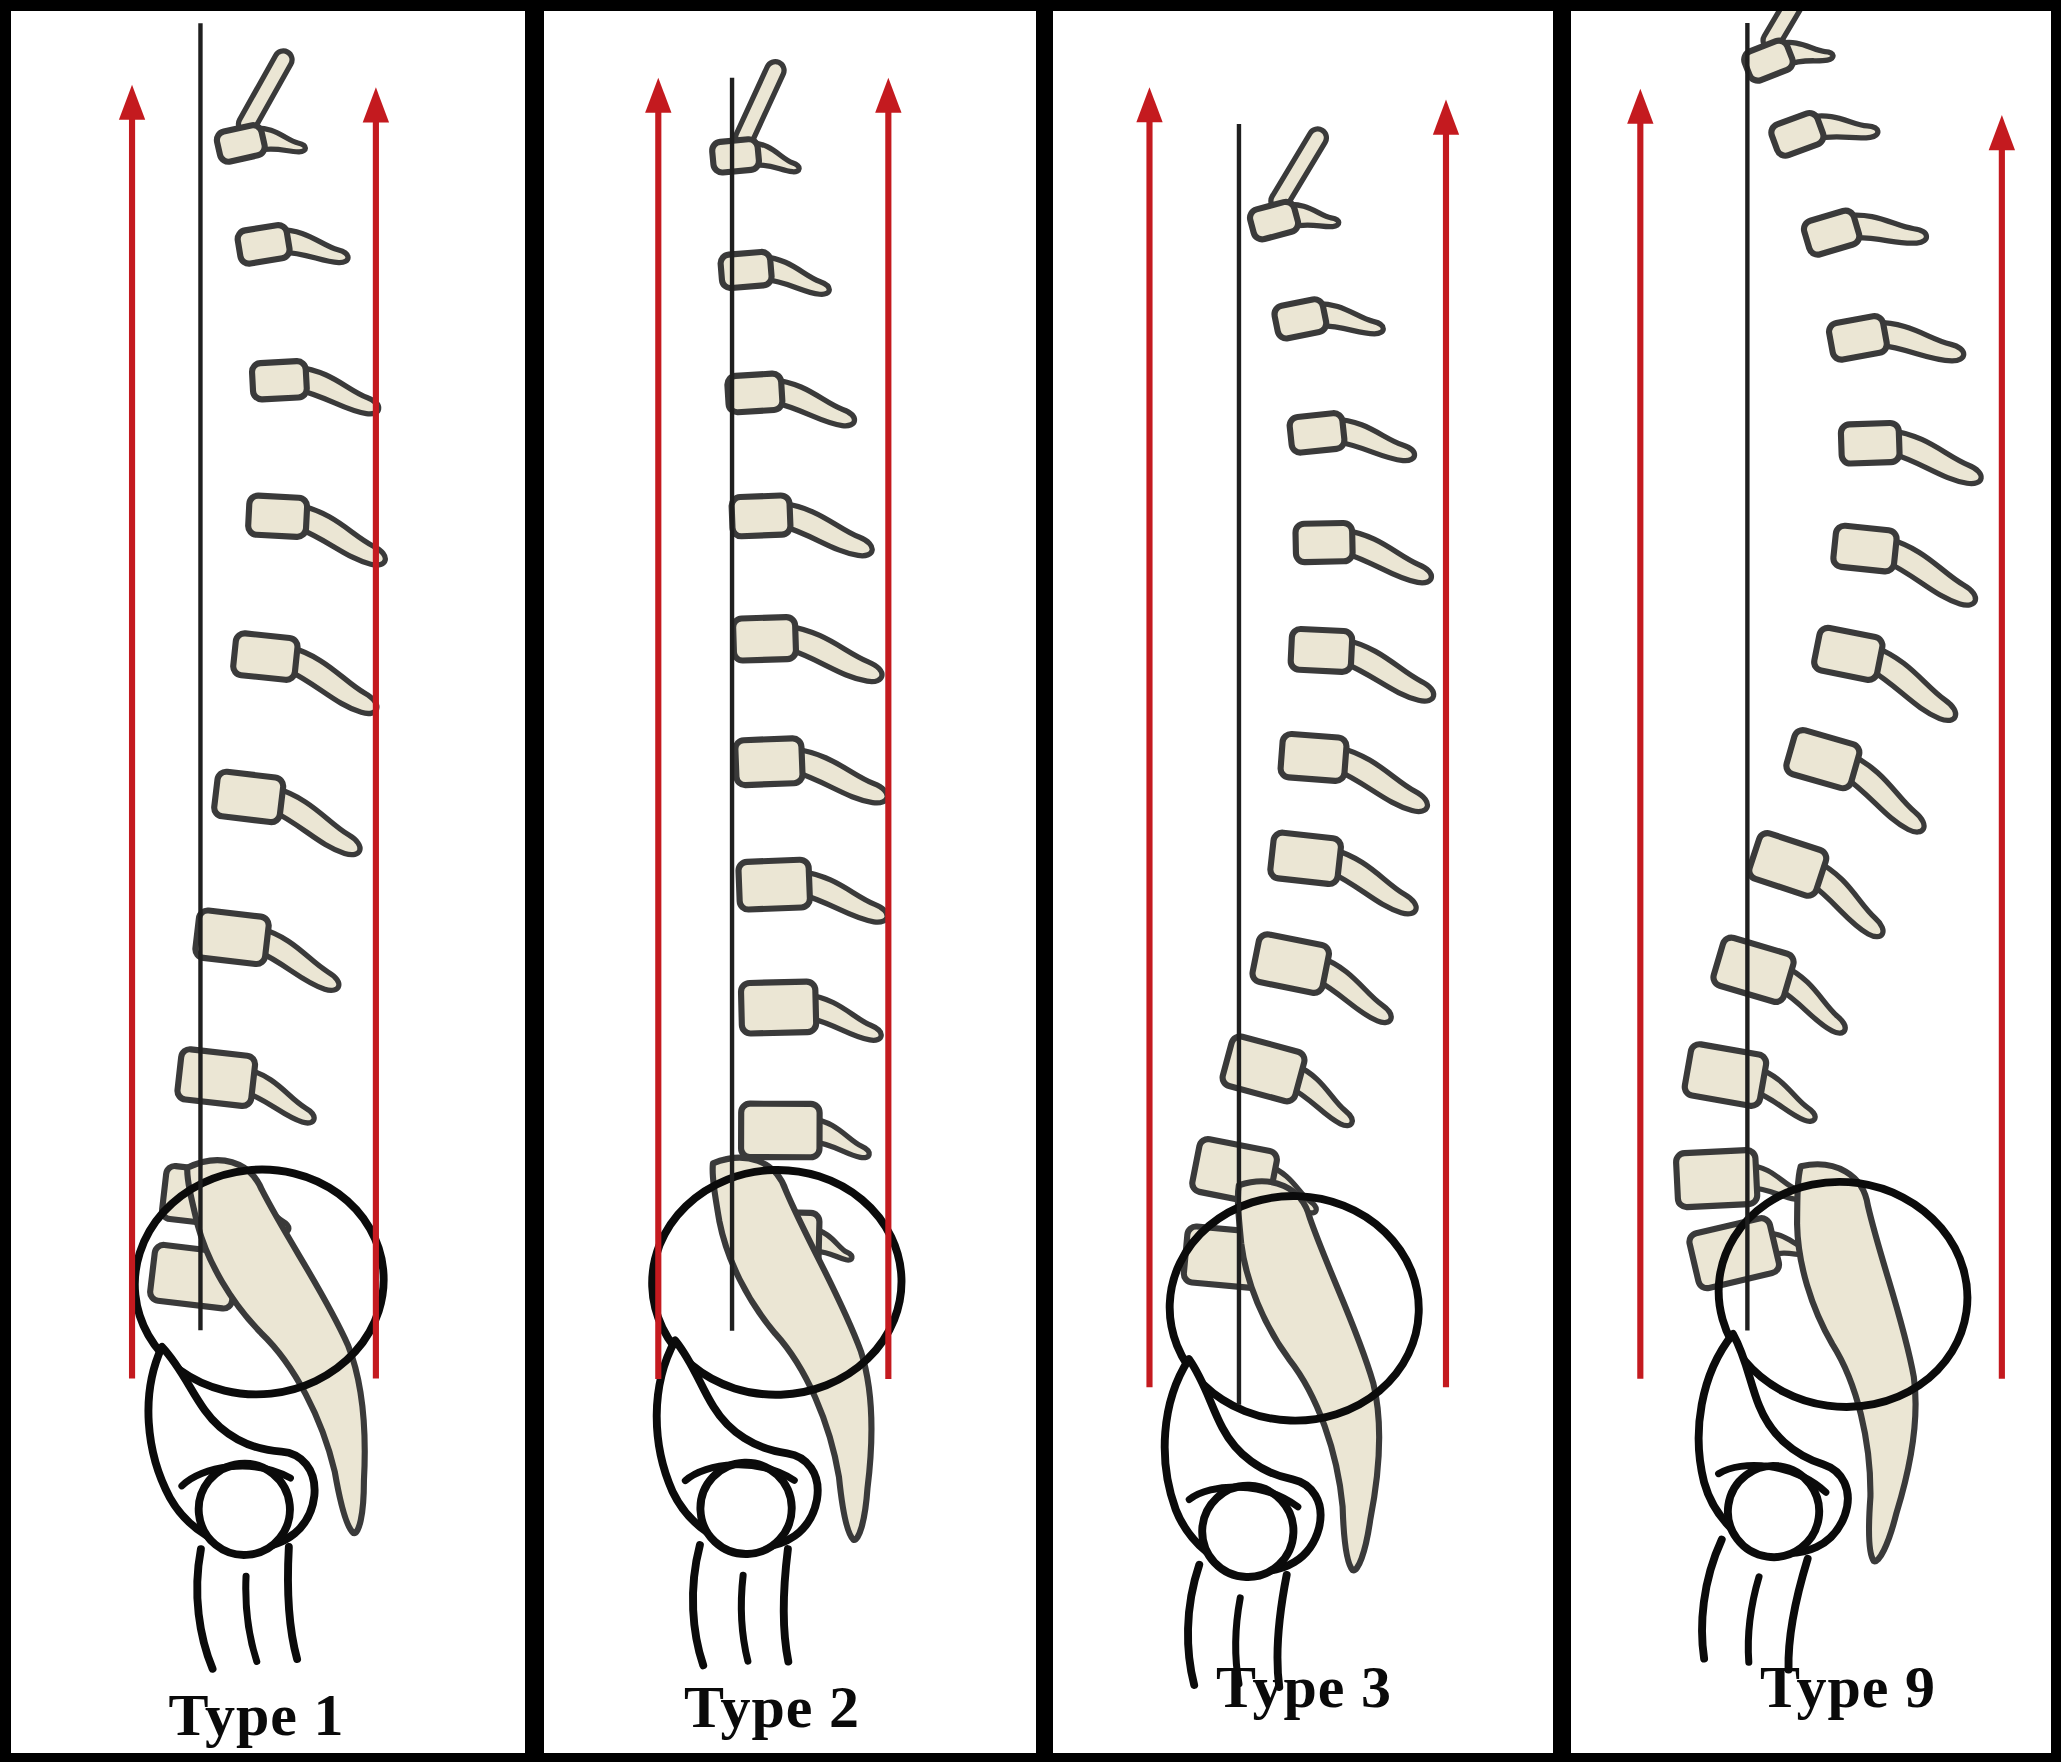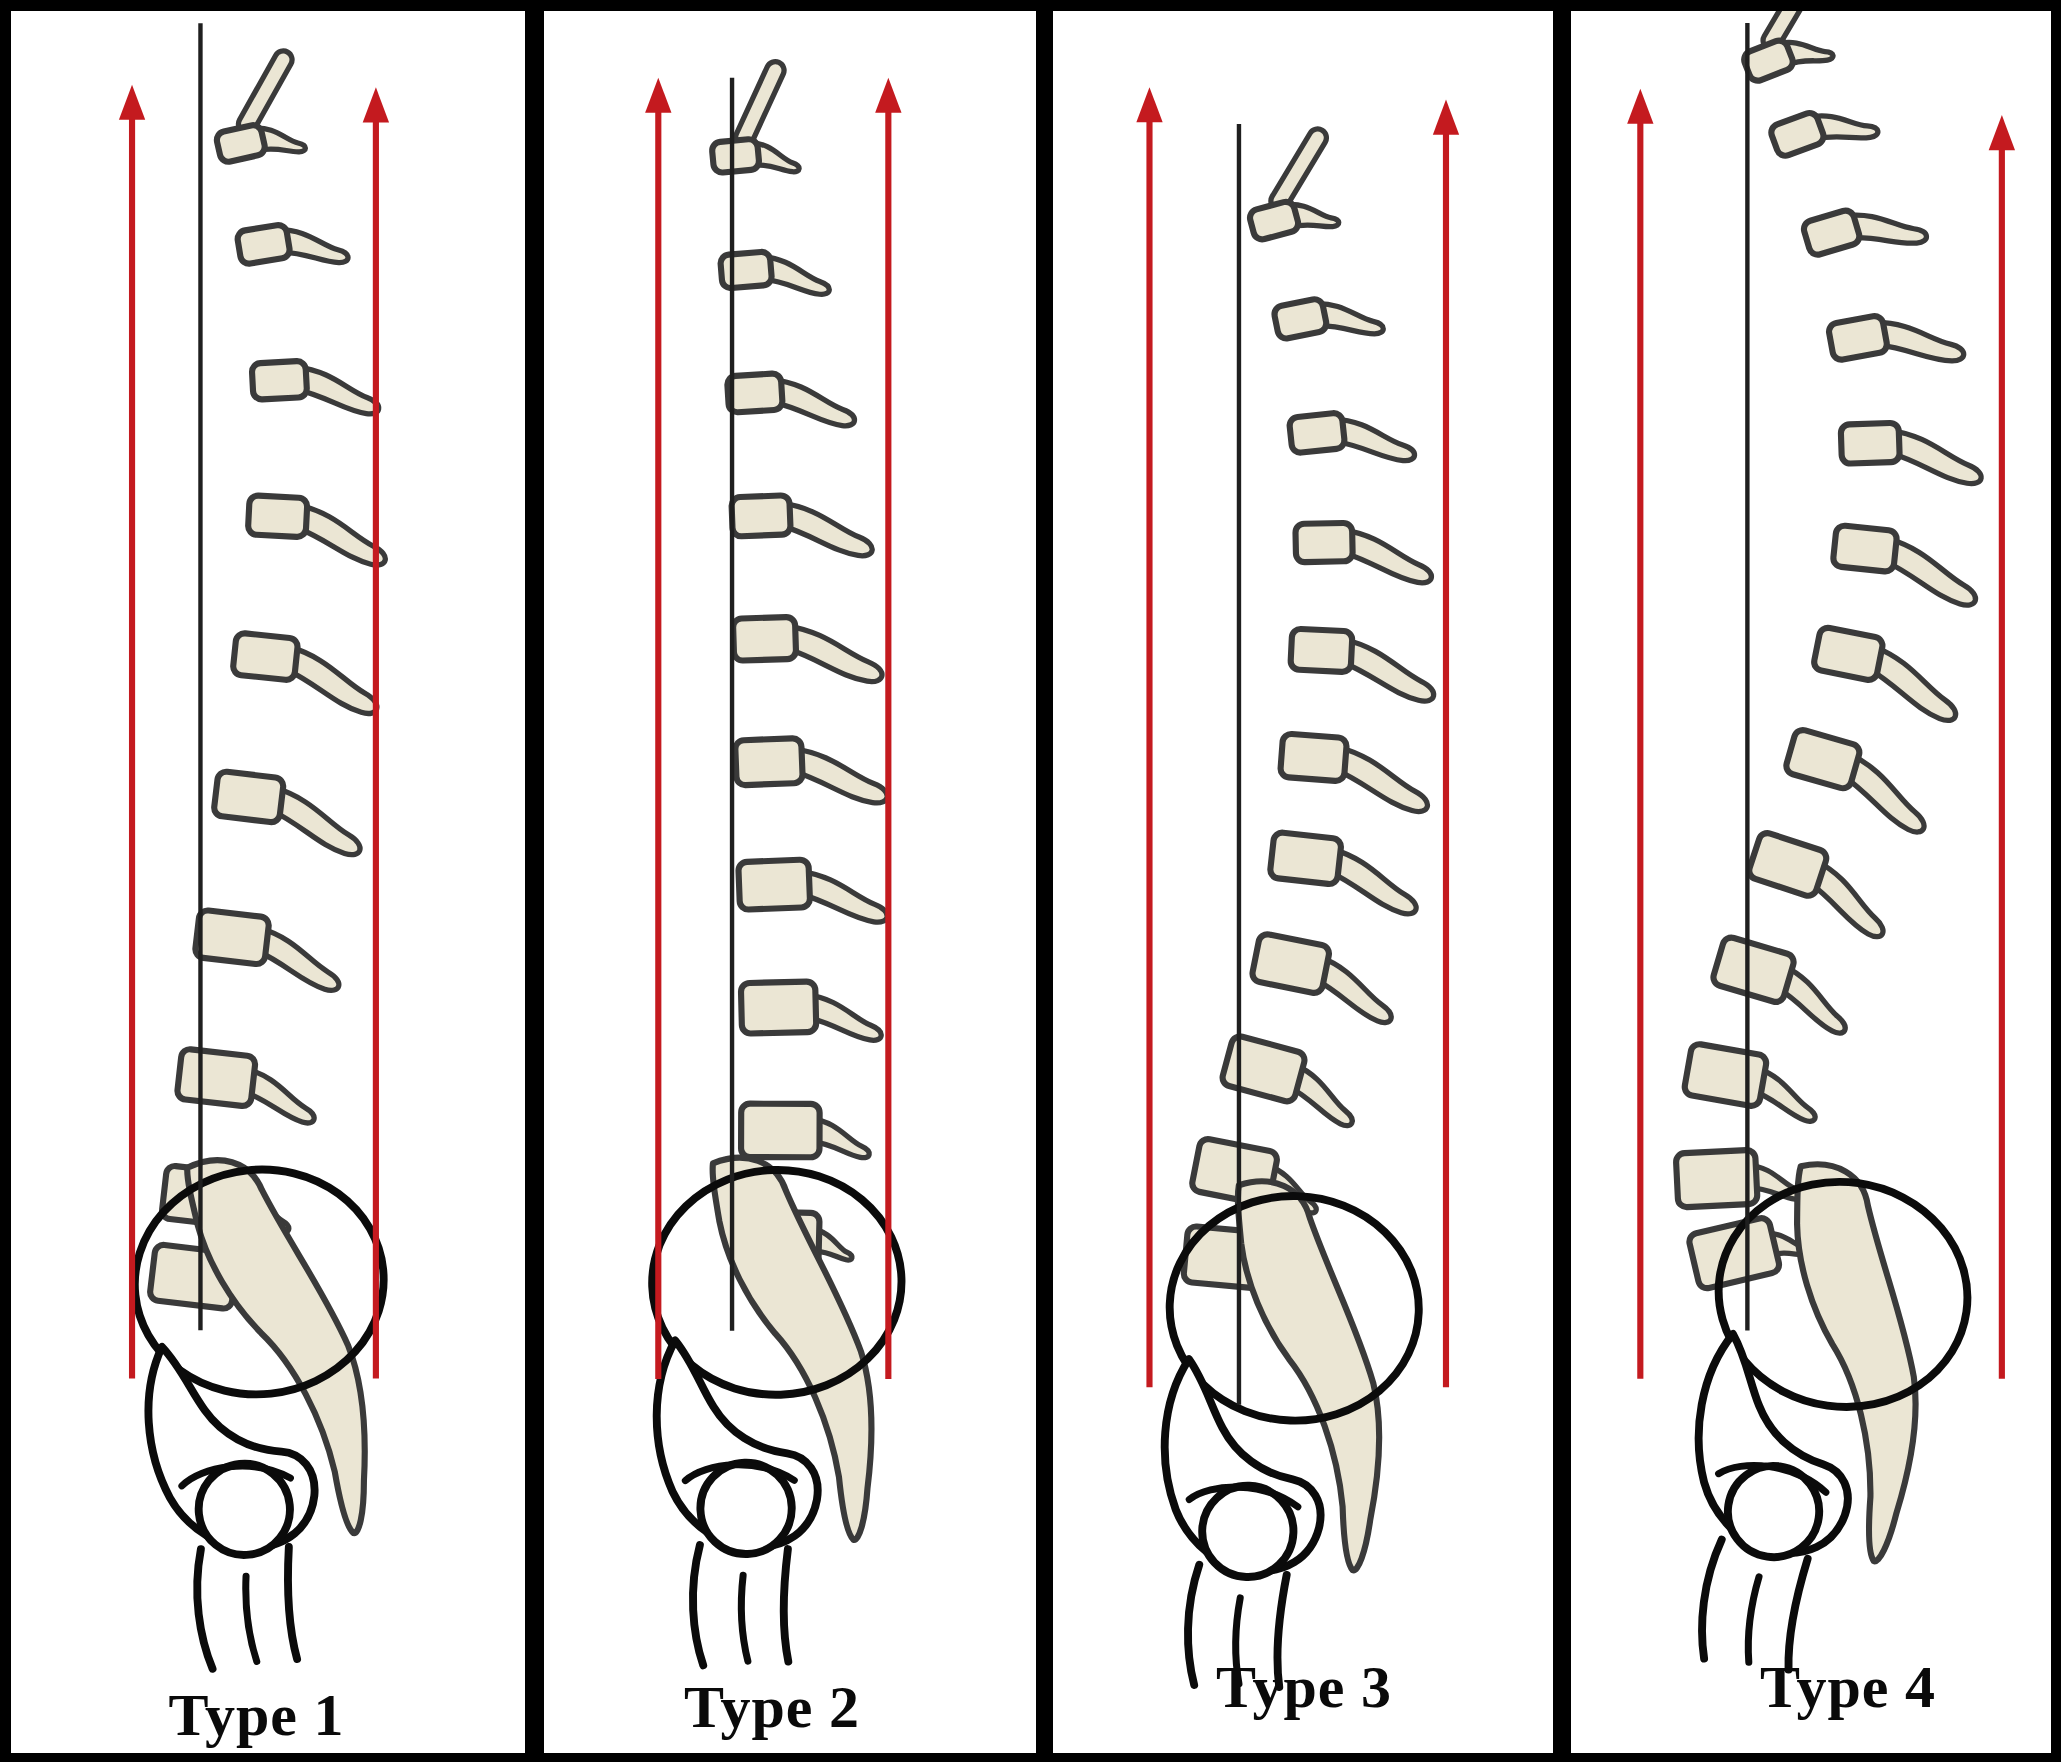--- a/index.html
+++ b/index.html
@@ -453,16 +453,16 @@
         <g>
           <line x1="79" y1="120" x2="79" y2="1558" stroke="#c41a1f" stroke-width="7"></line>
           <polygon points="79,88 64,128 94,128" fill="#c41a1f"></polygon>
         </g>
         <g>
           <line x1="491" y1="150" x2="491" y2="1558" stroke="#c41a1f" stroke-width="7"></line>
           <polygon points="491,118 476,158 506,158" fill="#c41a1f"></polygon>
         </g>
         <line x1="201" y1="13" x2="201" y2="1503" stroke="#1f1f1f" stroke-width="5"></line>
       </svg>
-    <div class="panel-label" style="left: 277px; top: 1642px;">Type 4</div>
+    <div class="panel-label" style="left: 277px; top: 1642px;">Type 9</div>
   </div>
 </div>
 
 
 </body></html>

